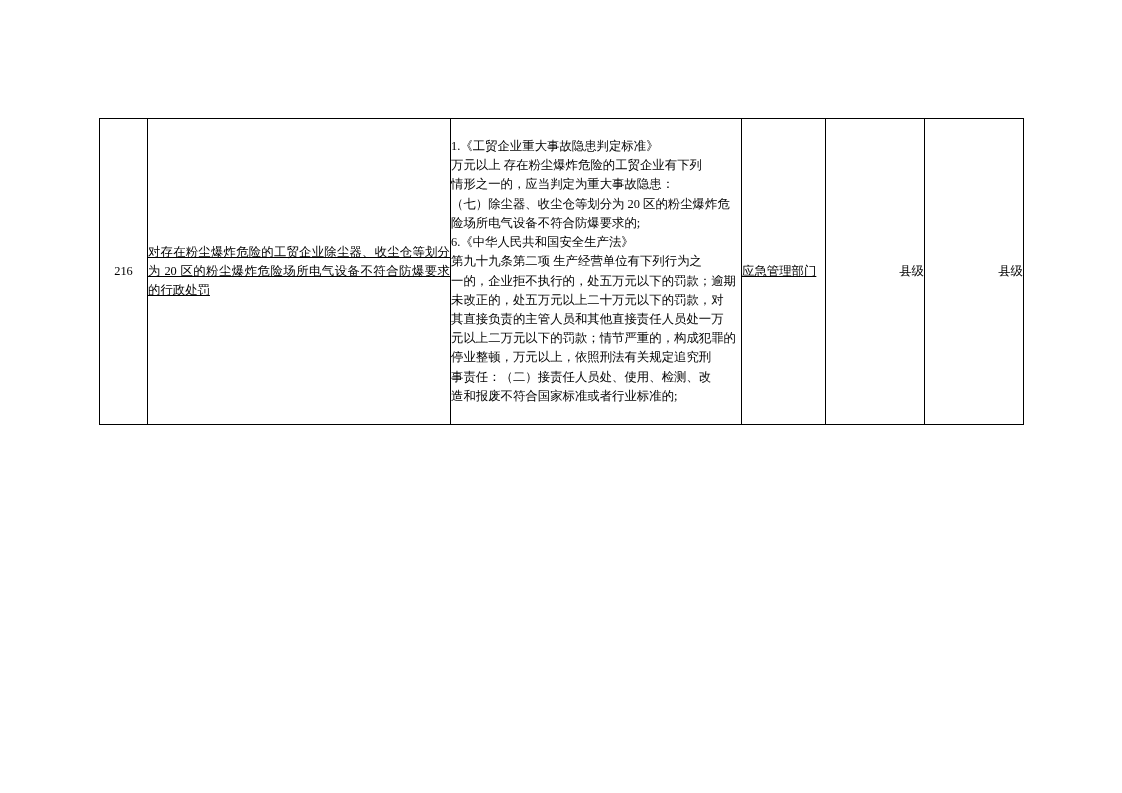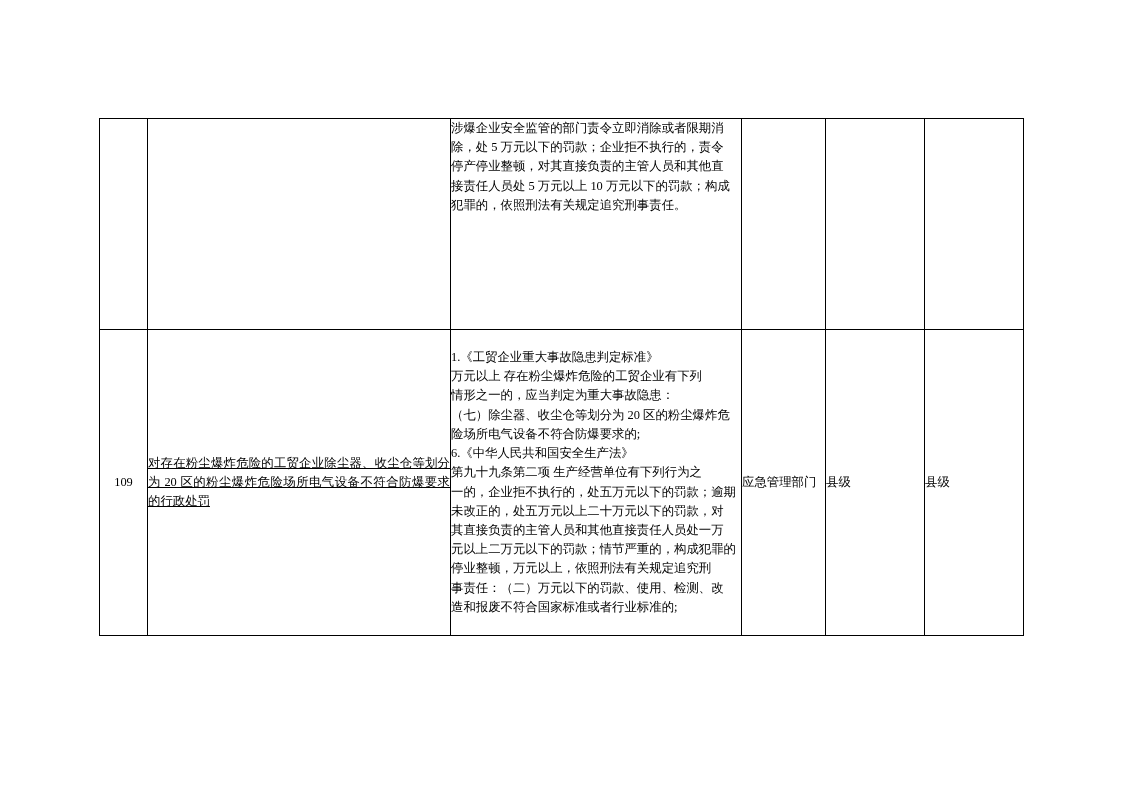--- a/index.html
+++ b/index.html
@@ -73,72 +73,59 @@
     font-size: 12.4px;
     line-height: 1.75;
     text-decoration: underline;
   }
   .dept-cell {
     text-align: left;
     padding: 0 4px 0 6px;
     font-size: 12.4px;
     line-height: 1.6;
     vertical-align: middle;
+    text-decoration: underline;
   }
   .lvl-cell {
-    text-align: left;
+    text-align: right;
     font-size: 12.4px;
     vertical-align: middle;
   }
 </style>
 </head>
 <body>
 
 <div class="page">
   <table class="doc-table">
     <colgroup>
       <col class="c-no">
       <col class="c-name">
       <col class="c-basis">
       <col class="c-dept">
       <col class="c-lvl1">
       <col class="c-lvl2">
     </colgroup>
     <tbody>
-      <tr class="row-top">
-        <td class="num-cell"></td>
-        <td class="name-cell"></td>
-        <td class="basis-cell">
-          <p>涉爆企业安全监管的部门责令立即消除或者限期消</p>
-          <p>除，处 5 万元以下的罚款；企业拒不执行的，责令</p>
-          <p>停产停业整顿，对其直接负责的主管人员和其他直</p>
-          <p>接责任人员处 5 万元以上 10 万元以下的罚款；构成</p>
-          <p>犯罪的，依照刑法有关规定追究刑事责任。</p>
-        </td>
-        <td class="dept-cell"></td>
-        <td class="lvl-cell"></td>
-        <td class="lvl-cell"></td>
-      </tr>
       <tr class="row-main">
-        <td class="num-cell">109</td>
+        <td class="num-cell">216</td>
         <td class="name-cell">对存在粉尘爆炸危险的工贸企业除尘器、收尘仓等划分为 20 区的粉尘爆炸危险场所电气设备不符合防爆要求的行政处罚</td>
         <td class="basis-cell">
           <p>1.《工贸企业重大事故隐患判定标准》</p>
           <p>万元以上    存在粉尘爆炸危险的工贸企业有下列</p>
           <p>情形之一的，应当判定为重大事故隐患：</p>
           <p>（七）除尘器、收尘仓等划分为 20 区的粉尘爆炸危</p>
           <p>险场所电气设备不符合防爆要求的;</p>
           <p>6.《中华人民共和国安全生产法》</p>
           <p>第九十九条第二项    生产经营单位有下列行为之</p>
           <p>一的，企业拒不执行的，处五万元以下的罚款；逾期</p>
           <p>未改正的，处五万元以上二十万元以下的罚款，对</p>
           <p>其直接负责的主管人员和其他直接责任人员处一万</p>
           <p>元以上二万元以下的罚款；情节严重的，构成犯罪的</p>
           <p>停业整顿，万元以上，依照刑法有关规定追究刑</p>
-          <p>事责任：（二）万元以下的罚款、使用、检测、改</p>
+          <p>事责任：（二）接责任人员处、使用、检测、改</p>
           <p>造和报废不符合国家标准或者行业标准的;</p>
         </td>
         <td class="dept-cell">应急管理部门</td>
         <td class="lvl-cell">县级</td>
         <td class="lvl-cell">县级</td>
       </tr>
     </tbody>
   </table>
 </div>
 

